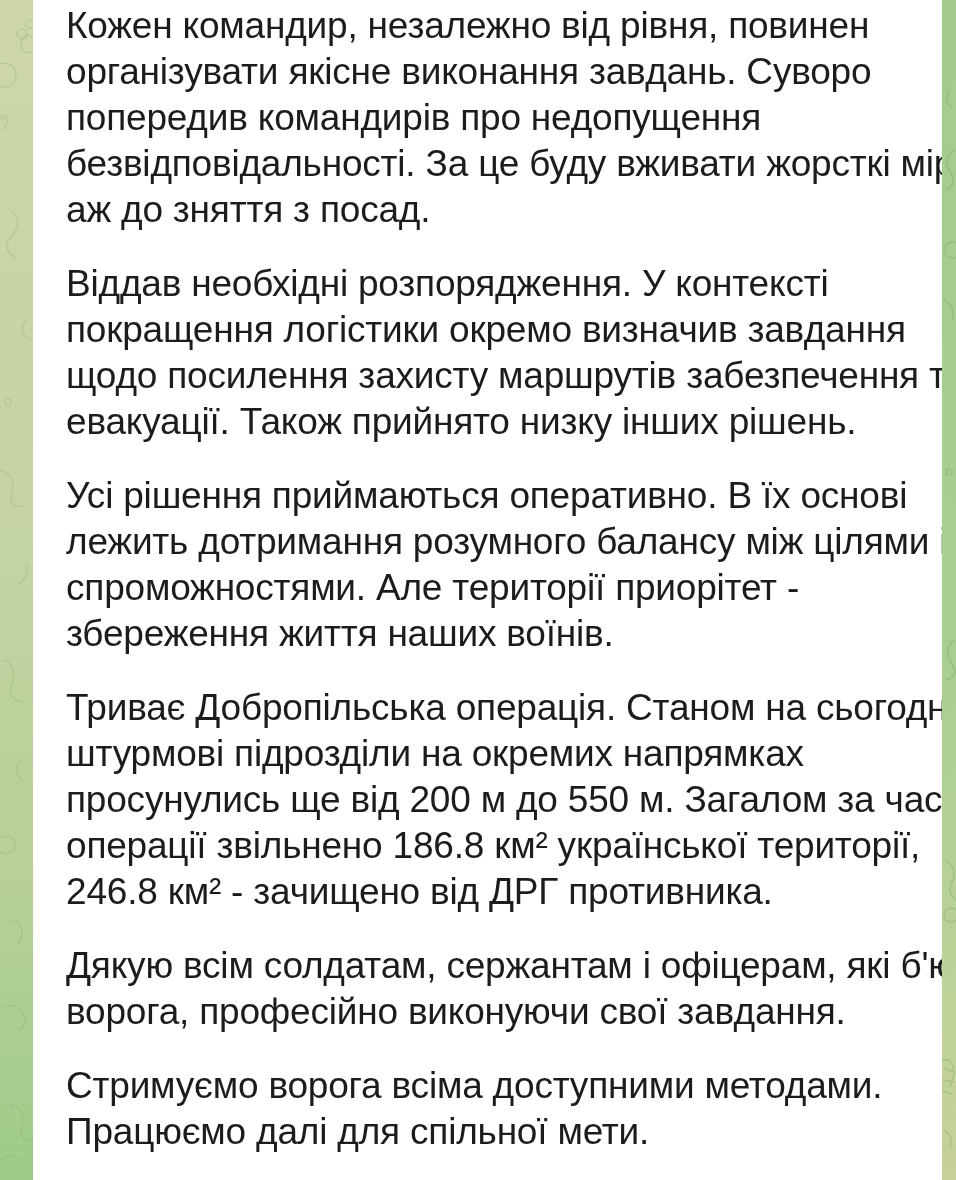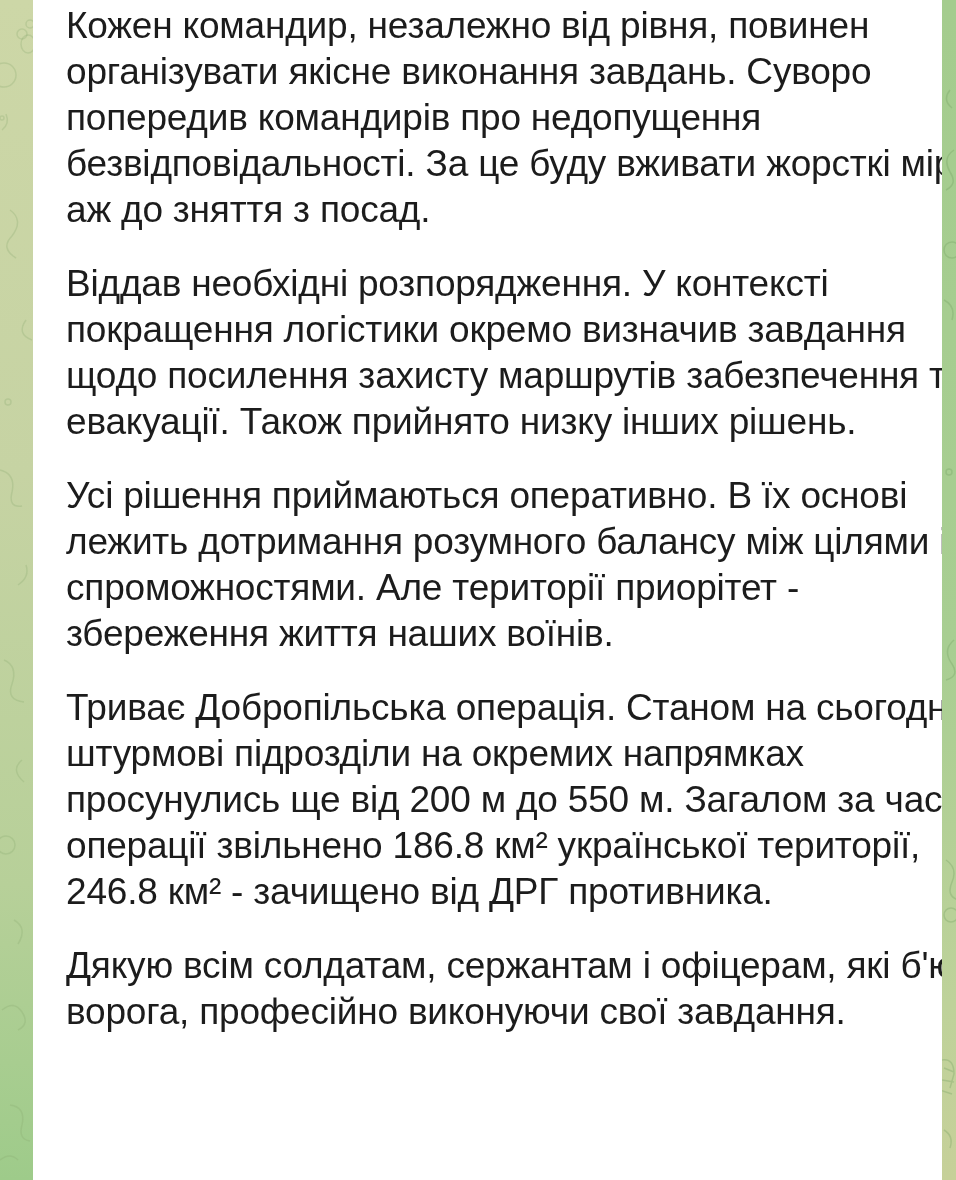--- a/index.html
+++ b/index.html
@@ -105,20 +105,22 @@
 лежить дотримання розумного балансу між цілями і
 спроможностями. Але території приорітет -
 збереження життя наших воїнів.</p>
         <p>Триває Добропільська операція. Станом на сьогодні
 штурмові підрозділи на окремих напрямках
 просунулись ще від 200 м до 550 м. Загалом за час цієї
 операції звільнено 186.8 км² української території,
 246.8 км² - зачищено від ДРГ противника.</p>
         <p>Дякую всім солдатам, сержантам і офіцерам, які б'ють
 ворога, професійно виконуючи свої завдання.</p>
+        <p>Стримуємо ворога всіма доступними методами.
+Працюємо далі для спільної мети.</p>
       </div>
   </div>
 
   <div class="wallpaper wallpaper-right">
     <svg class="doodles" width="14" height="1180" viewBox="0 0 14 1180" fill="none" stroke="#6e9c5c" stroke-opacity="0.30" stroke-width="1.5">
       <path d="M 8 90 q -8 10 2 18"></path>
       <path d="M 12 150 q -12 8 -4 22 q 8 12 -4 18"></path>
       <circle cx="10" cy="250" r="8"></circle>
       <path d="M 2 300 q 12 6 8 20"></path>
       <circle cx="7" cy="472" r="3"></circle>

